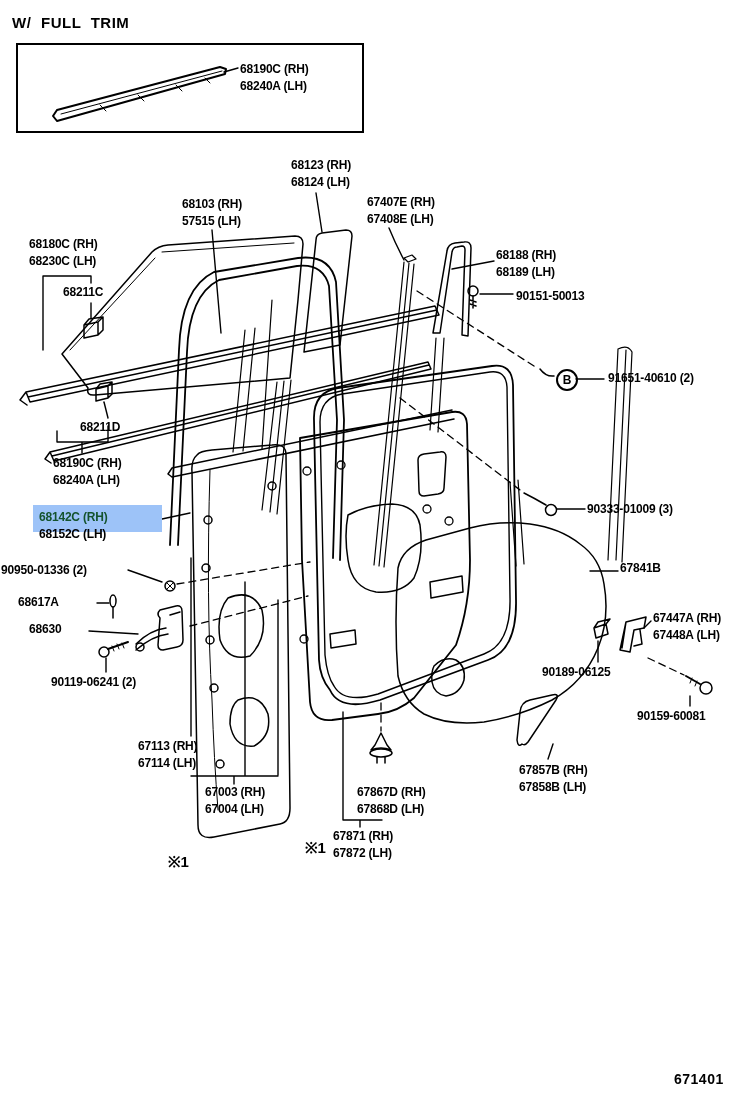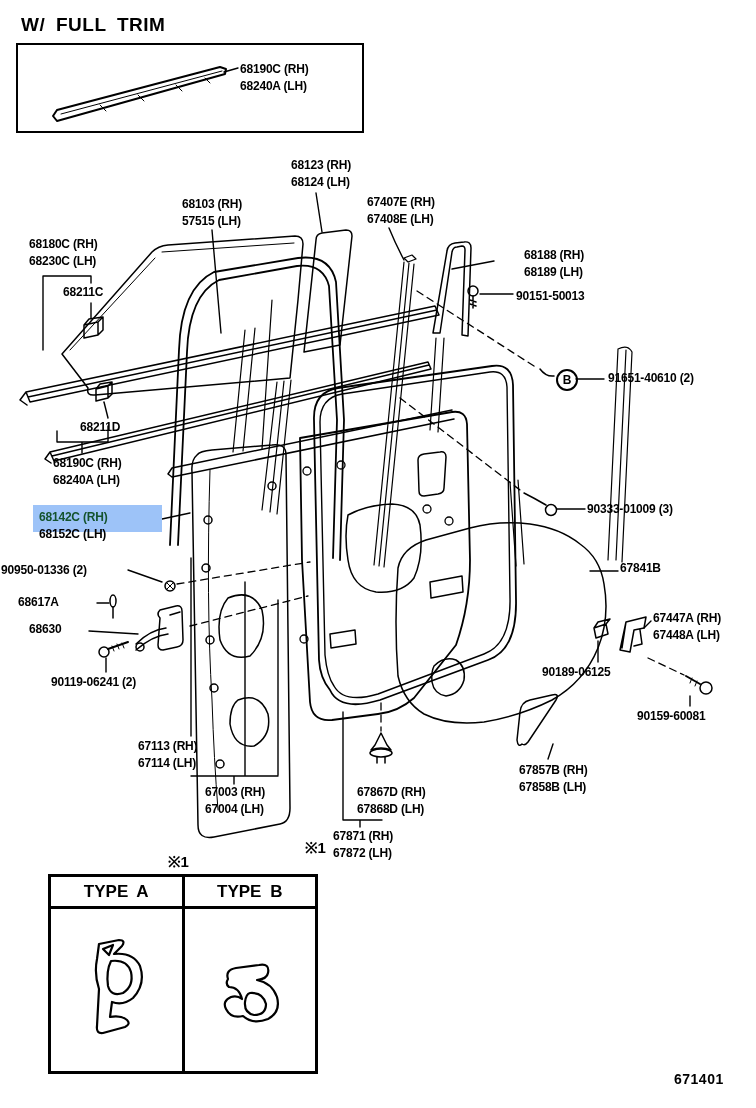--- a/index.html
+++ b/index.html
@@ -1,21 +1,21 @@
 <!DOCTYPE html>
 <html><head>
 <meta charset="utf-8">
 <style>
   html,body{margin:0;padding:0;background:#fff;}
   #canvas{position:relative;width:756px;height:1108px;background:#fff;overflow:hidden;
           font-family:"Liberation Sans",sans-serif;color:#000;}
   .lbl{position:absolute;font-weight:bold;font-size:12px;line-height:17px;
        letter-spacing:-0.2px;white-space:nowrap;z-index:3;}
   .lbl span{display:block;}
-  .title{position:absolute;left:21px;top:14px;font-weight:bold;font-size:19px;
+  .title{position:absolute;left:12px;top:14px;font-weight:bold;font-size:15px;
          word-spacing:5px;letter-spacing:0.5px;z-index:3;}
   .topbox{position:absolute;left:16px;top:43px;width:344px;height:86px;
           border:2px solid #000;z-index:1;}
   .hl-box{position:absolute;left:33px;top:505px;width:129px;height:27px;z-index:2;}
   .note{position:absolute;font-weight:bold;font-size:15px;z-index:3;}
   .docnum{position:absolute;left:674px;top:1071px;font-weight:bold;font-size:14px;
           letter-spacing:0.5px;z-index:3;}
   .seal-table{position:absolute;left:48px;top:874px;width:264px;height:194px;
               border:3px solid #000;z-index:3;background:#fff;}
   .seal-head{display:flex;height:29px;border-bottom:3px solid #000;}
@@ -189,21 +189,21 @@
       <span>68124 (LH)</span>
     </div>
   <div class="lbl" style="left:182px;top:196px">
     <span>68103 (RH)</span>
       <span>57515 (LH)</span>
     </div>
   <div class="lbl" style="left:367px;top:194px">
     <span>67407E (RH)</span>
       <span>67408E (LH)</span>
     </div>
-  <div class="lbl" style="left:524px;top:247px">
+  <div class="lbl" style="left:496px;top:247px">
     <span>68188 (RH)</span>
       <span>68189 (LH)</span>
     </div>
   <div class="lbl" style="left:516px;top:288px">
     <span>90151-50013</span>
     </div>
   <div class="lbl" style="left:29px;top:236px">
     <span>68180C (RH)</span>
       <span>68230C (LH)</span>
     </div>
@@ -269,31 +269,15 @@
     <span>67857B (RH)</span>
       <span>67858B (LH)</span>
     </div>
   <div class="note" style="left:305px;top:837px;position:absolute">※1</div>
   <div class="lbl" style="left:333px;top:828px">
     <span>67871 (RH)</span>
       <span>67872 (LH)</span>
     </div>
 
   <div class="note" style="left:168px;top:851px">※1</div>
-  <div class="seal-table">
-    <div class="seal-head">
-      <div>TYPE A</div>
-      <div>TYPE B</div>
-    </div>
-    <div class="seal-body">
-      <div class="seal-div"></div>
-      <svg width="264" height="162" viewBox="0 0 264 162" fill="none" stroke="#000" stroke-width="2.2" stroke-linejoin="round" stroke-linecap="round" style="position:absolute;left:0;top:0">
-        <path d="M48,35 L68,31 Q75,31 71,37 L63,45 Q82,43 89,57 Q95,75 82,89 Q72,97 61,93 L59,108 Q70,106 76,111 Q80,115 74,118 L52,124 Q45,125 46,117 L48,80 Q43,65 46,50 Z"></path>
-        <path d="M60,52 Q76,50 80,63 Q83,77 72,84 Q60,88 57,77 Q55,62 60,52 Z"></path>
-        <path d="M52,40 L62,36 L58,46 Z"></path>
-        <path d="M177,70 Q174,61 185,59 L208,56 Q219,54 217,64 Q216,70 206,71 Q221,74 226,88 Q230,103 217,110 Q202,116 192,107 Q180,110 175,100 Q171,92 180,88 Q186,86 191,90 Q188,78 178,78 Q174,75 177,70 Z"></path>
-        <path d="M199,84 Q212,83 215,95 Q215,106 203,106 Q193,104 194,93 Q195,85 199,84 Z"></path>
-      </svg>
-    </div>
-  </div>
 
   <div class="docnum">671401</div>
 </div>
 
 </body></html>

